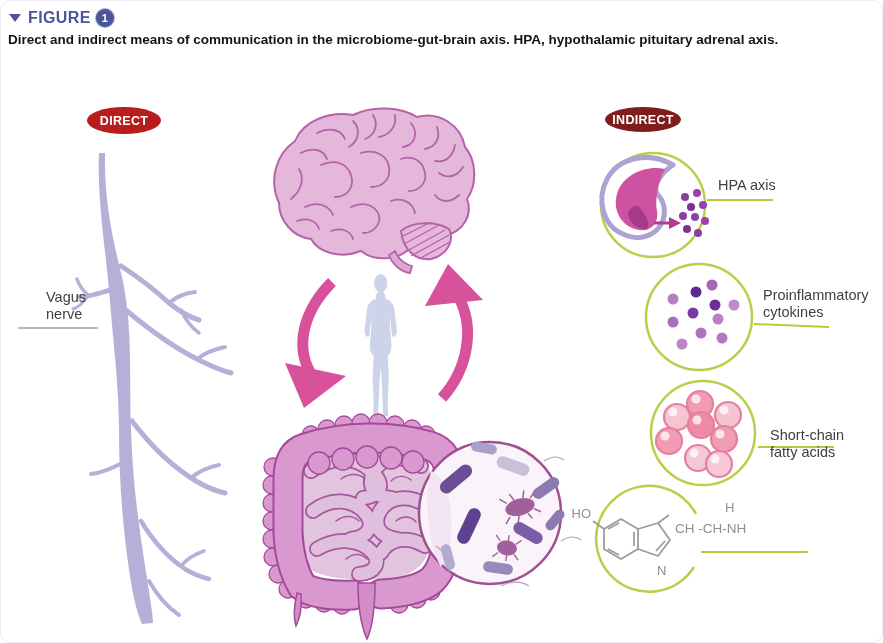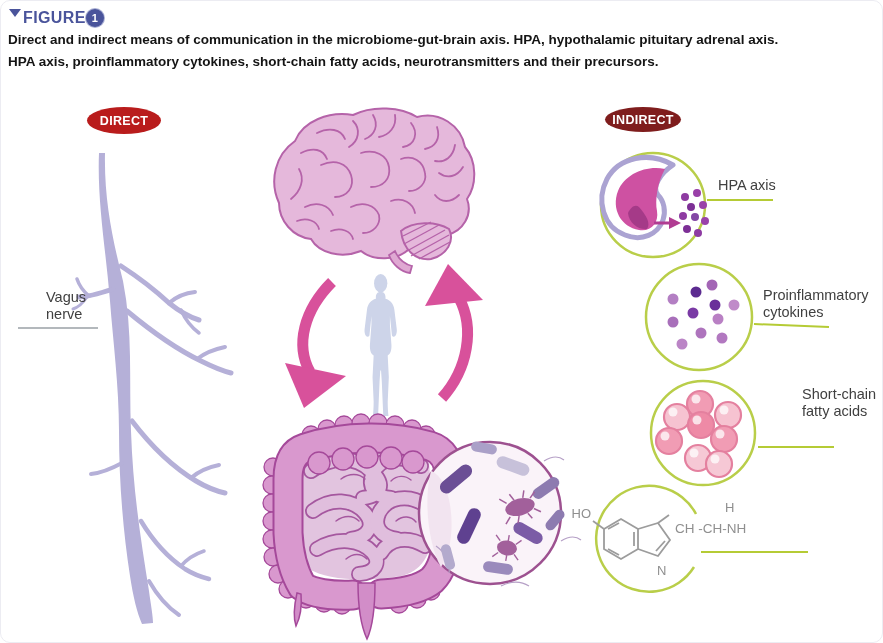--- a/index.html
+++ b/index.html
@@ -3,41 +3,41 @@
 <meta charset="utf-8">
 <style>
   html,body{margin:0;padding:0;background:#fff;}
   .canvas{
     position:relative;width:883px;height:643px;background:#ffffff;
     font-family:"Liberation Sans", sans-serif;overflow:hidden;
     border:1px solid #ececf2;border-radius:10px;box-sizing:border-box;
   }
   .abs{position:absolute;}
   
-  .fig-header{top:8px;left:8px;display:flex;cursor:pointer;}
+  .fig-header{top:8px;left:8px;display:flex;align-items:center;gap:5px;cursor:pointer;}
   .tri{width:0;height:0;border-left:6px solid transparent;border-right:6px solid transparent;
        border-top:8px solid #4a549b;margin-right:2px;}
   .fig-label{color:#4a549b;font-size:16px;font-weight:700;letter-spacing:.4px;}
   .fig-num{width:18px;height:18px;border-radius:50%;background:#4a549b;color:#fff;
            font-size:11px;font-weight:700;display:flex;align-items:center;justify-content:center;
            box-shadow:0 0 0 1px #aab0d4;}
   .caption{left:7px;color:#141414;font-size:13.5px;font-weight:700;line-height:16px;white-space:nowrap;}
   .cap1{top:31px;text-align:center;} .cap2{top:53px;}
   
   .pill{height:27px;border-radius:50%;color:#fff;font-size:12.5px;font-weight:700;
         letter-spacing:.3px;display:flex;align-items:center;justify-content:center;}
   .pill-direct{left:86px;top:106px;width:74px;background:#b91c1c;}
   .pill-indirect{left:604px;top:106px;width:76px;height:25px;background:#7f1d1d;}
   
   .lbl{color:#404040;font-size:14.5px;line-height:17px;}
   .prelined{white-space:pre-line;}
   .vagus-lbl{left:18px;top:288px;font-size:14.5px;margin-left:27px;}
   .hpa-lbl{left:717px;top:176px;}
   .cyto-lbl{left:762px;top:286px;}
-  .scfa-lbl{left:769px;top:385px;margin-left:32px;}
+  .scfa-lbl{left:769px;top:426px;}
   .neuro-lbl{left:712px;top:556px;}
   svg.art{position:absolute;left:0;top:0;}
   svg text{font-family:"Liberation Sans", sans-serif;}
 </style>
 </head>
 <body>
 
 <div class="canvas">
 
   <svg class="art" width="883" height="643" viewBox="0 0 883 643">
@@ -324,21 +324,20 @@
     </g>
     <line x1="700" y1="551" x2="807" y2="551" stroke="#b5cb35" stroke-width="2"></line>
   </svg>
 
   <div class="abs fig-header">
     <span class="tri"></span>
     <span class="fig-label">FIGURE</span>
     <span class="fig-num">1</span>
   </div>
   <div class="abs caption cap1">Direct and indirect means of communication in the microbiome-gut-brain axis. HPA, hypothalamic pituitary adrenal axis.</div>
-  <div class="abs caption cap2">HPA axis, proinflammatory cytokines, short-chain fatty acids, neurotransmitters and their precursors.</div>
 
   <div class="abs pill pill-direct">DIRECT</div>
   <div class="abs pill pill-indirect">INDIRECT</div>
 
   <div class="abs lbl prelined vagus-lbl">Vagus
 nerve</div>
   <div class="abs lbl hpa-lbl">HPA axis</div>
   <div class="abs lbl prelined cyto-lbl">Proinflammatory
 cytokines</div>
   <div class="abs lbl prelined scfa-lbl">Short-chain

